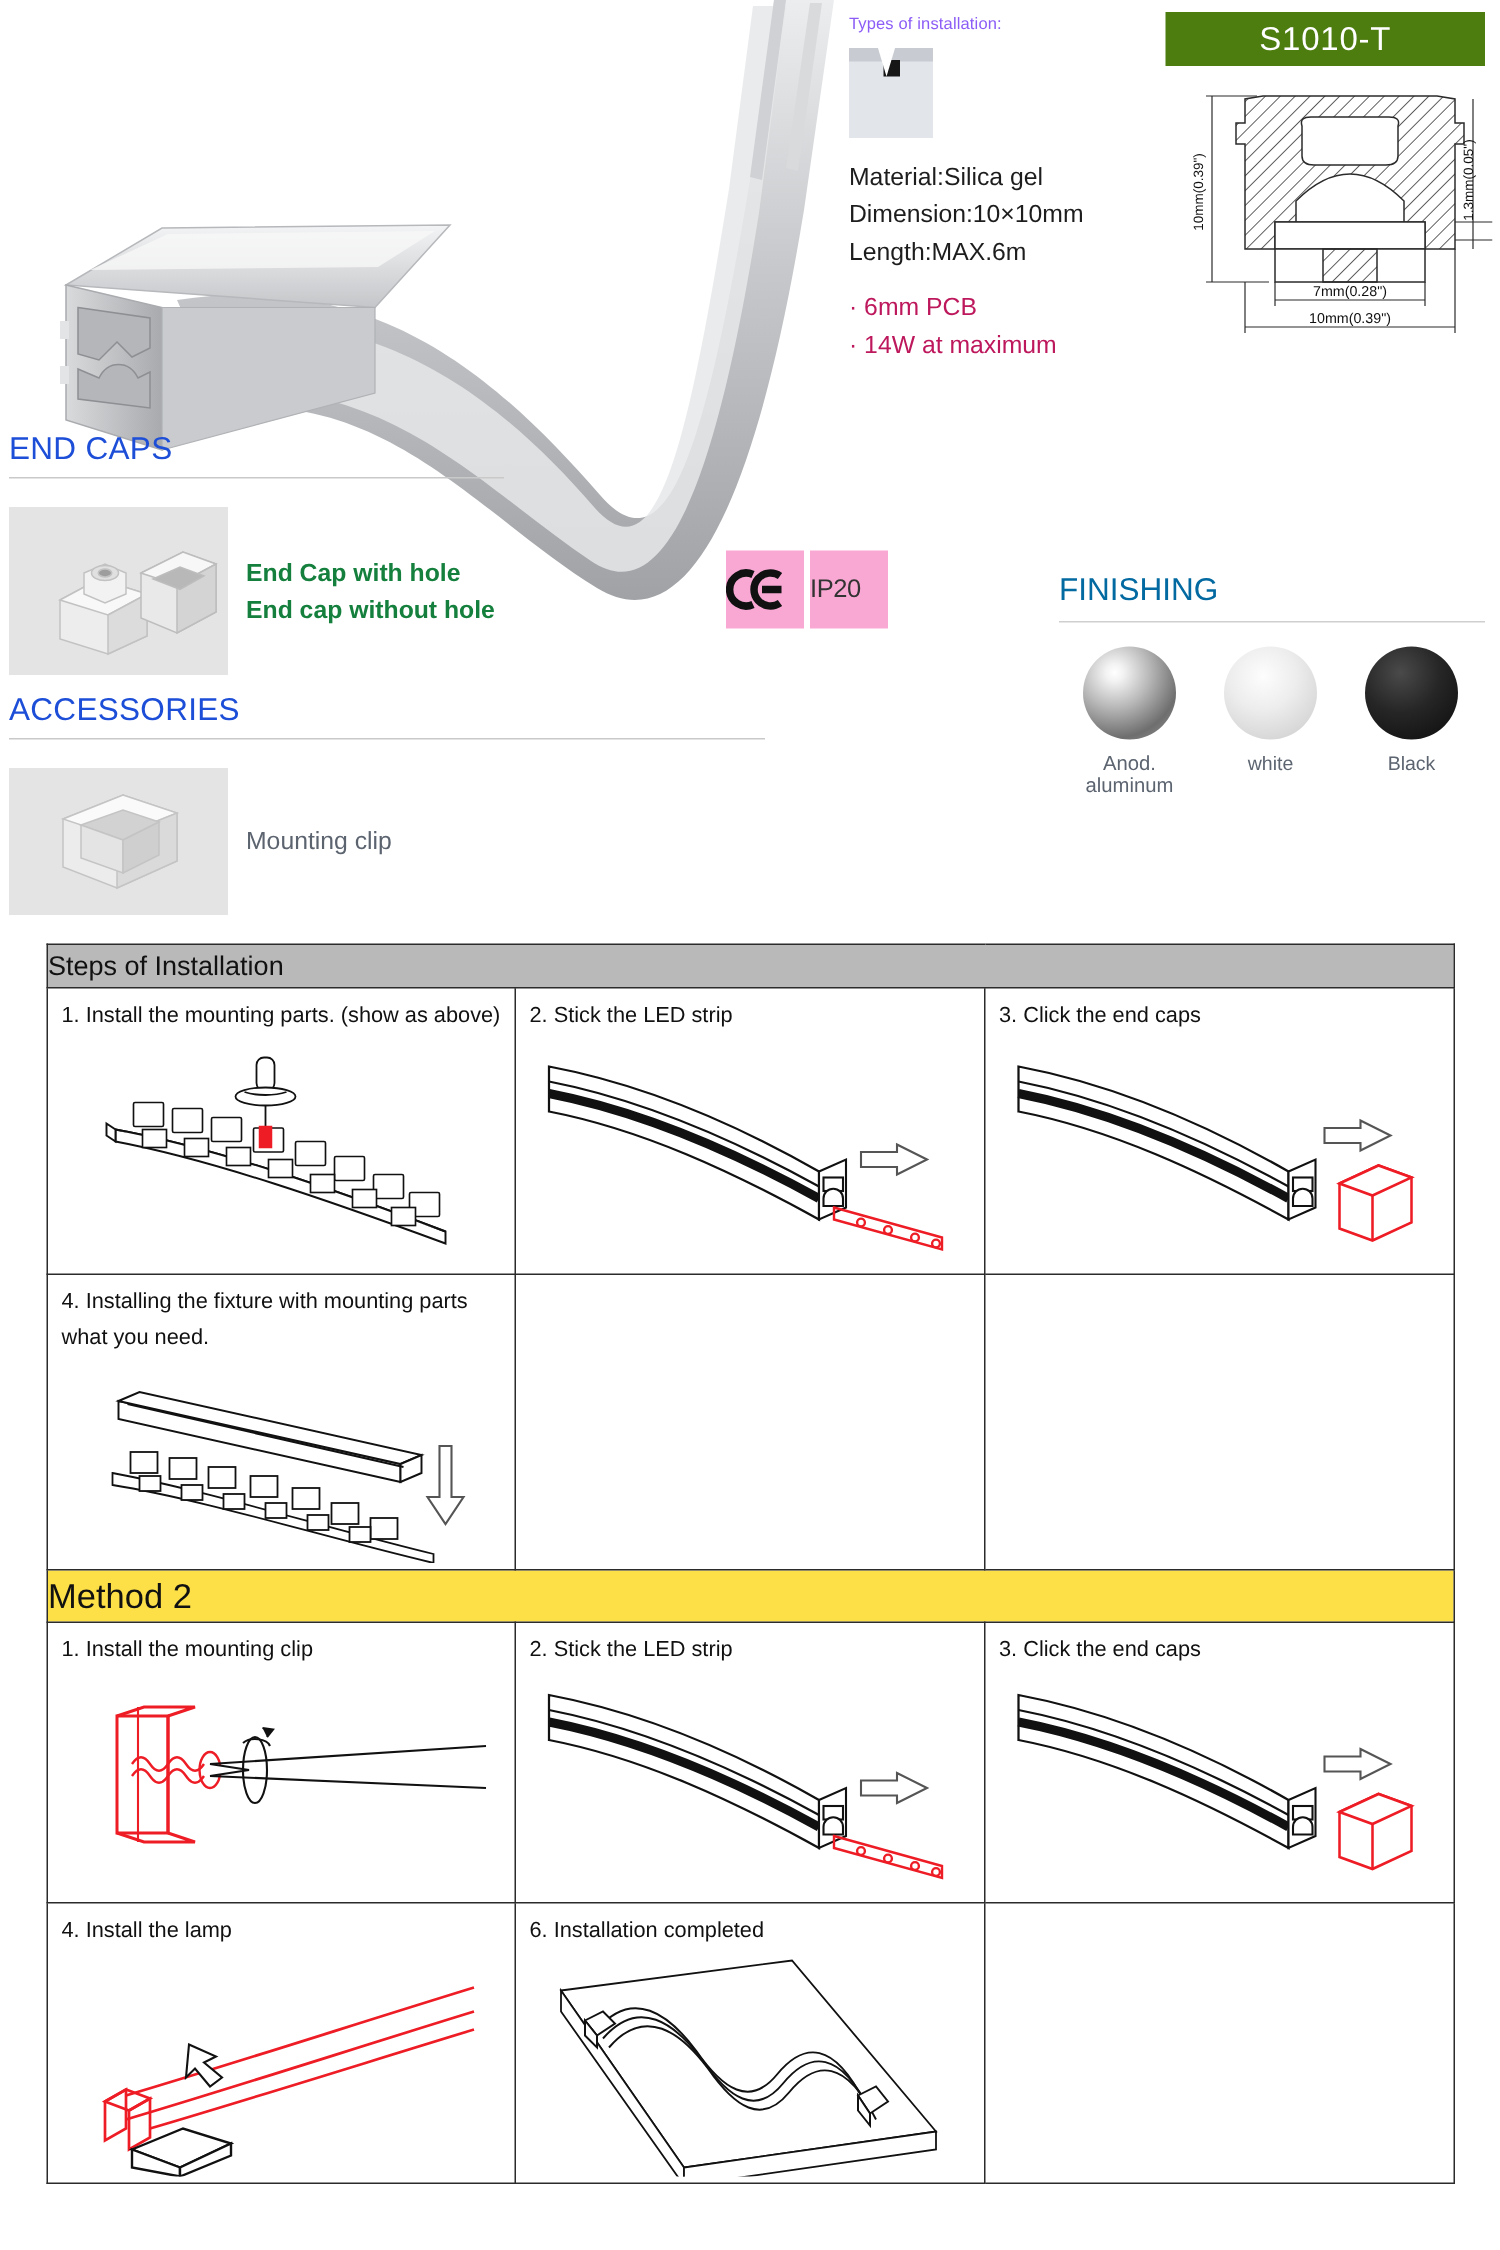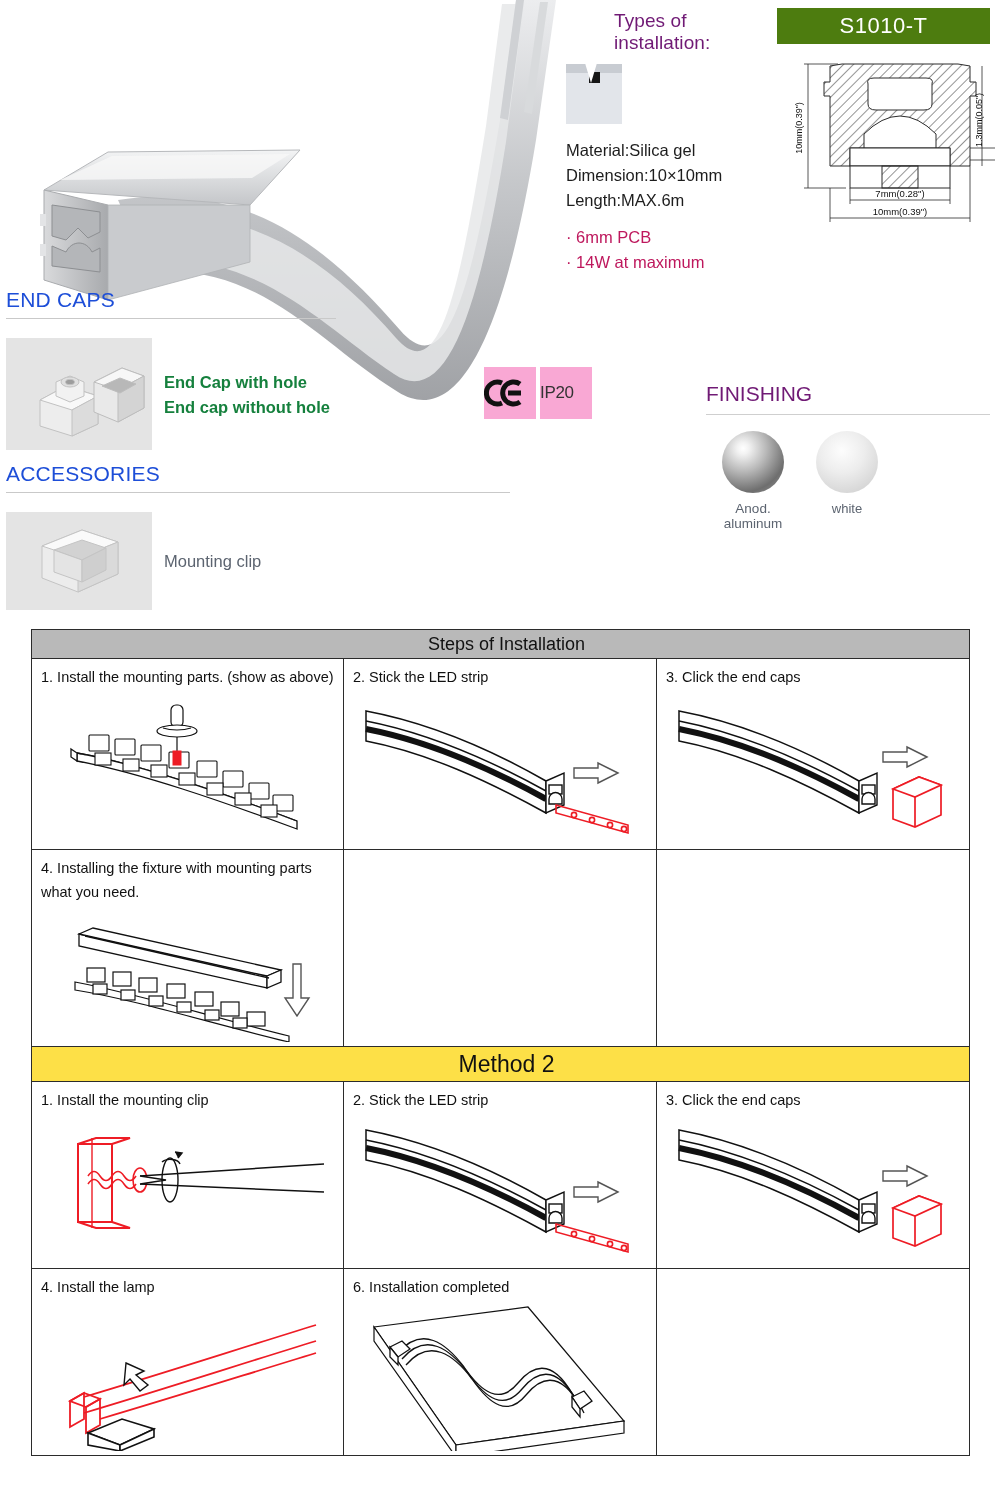--- a/index.html
+++ b/index.html
@@ -12,21 +12,21 @@
     overflow:hidden;
   }
   .page{position:relative;width:1000px;height:1500px;}
 
   
   .hero{position:absolute;left:0;top:0;width:560px;height:430px;}
   .hero svg{display:block;}
 
   
   .spec{position:absolute;left:566px;top:10px;width:220px;}
-  .spec-title{font-size:19px;color:#701a75;margin-bottom:10px;letter-spacing:.1px;margin-left:48px;}
+  .spec-title{font-size:11px;color:#8b5cf6;margin-bottom:10px;letter-spacing:.1px;}
   .inst-icon{width:56px;height:60px;background:#e2e5ea;position:relative;margin-bottom:14px;}
   .inst-icon .ceil{position:absolute;left:0;top:0;width:56px;height:9px;background:#c8ccd2;}
   .inst-icon .lamp{position:absolute;left:23px;top:8px;width:11px;height:11px;background:#161616;}
   .inst-icon .beam{position:absolute;left:16px;top:19px;width:0;height:0;
       border-left:9px solid transparent;border-right:9px solid transparent;border-bottom:30px solid #ffffff;
       transform:rotate(180deg);transform-origin:50% 0;}
   .spec-lines{font-size:16.5px;line-height:25px;color:#1d1d1d;}
   .spec-bullets{font-size:16.5px;line-height:25px;color:#be185d;margin-top:12px;}
 
   
@@ -49,33 +49,33 @@
   .acc-text{position:absolute;font-size:16.5px;color:#5c6470;}
 
   
   .badge{position:absolute;background:#f9a8d4;display:flex;align-items:center;justify-content:flex-start;}
   .badge.ce{left:484px;top:367px;width:52px;height:52px;}
   .badge.ip{left:540px;top:367px;width:52px;height:52px;}
   .badge .iptxt{font-size:17px;color:#333;letter-spacing:-.3px;}
 
   
   .fin-wrap{position:absolute;left:706px;top:382px;width:284px;}
-  .fin-h{font-size:21px;color:#701a75;}
+  .fin-h{font-size:21px;color:#0369a1;}
   .fin-rule{height:1px;background:#cfcfcf;margin-top:8px;}
   .fin-row{display:flex;margin-top:16px;}
   .fin-item{width:94px;text-align:center;}
   .dot{width:62px;height:62px;border-radius:50%;margin:0 auto 8px;}
   .dot.anod{background:radial-gradient(circle at 34% 28%, #ffffff 0%, #f2f2f2 10%, #b9b9b9 38%, #6e6e6e 72%, #9a9a9a 100%);}
   .dot.white{background:radial-gradient(circle at 42% 32%, #fdfdfd 0%, #ededed 40%, #c9c9c9 100%);}
   .dot.black{background:radial-gradient(circle at 38% 28%, #4a4a4a 0%, #262626 45%, #0b0b0b 100%);}
   .fin-lbl{font-size:13px;color:#5c6470;}
   .fin-item.a .fin-lbl{font-size:13.5px;}
   table.grid{border-collapse:collapse;width:938px;table-layout:fixed;}
   table.grid td{border:1px solid #2b2b2b;vertical-align:top;padding:0;}
-  .bar{background:#b9b9b9;height:28px;line-height:28px;padding-left:12px;font-size:18px;color:#111;text-align:center;}
+  .bar{background:#b9b9b9;height:28px;line-height:28px;font-size:18px;color:#111;}
   .bar.white{background:#fde047;height:34px;line-height:34px;font-size:23px;}
   .cell{height:190px;position:relative;}
   .cell .lbl{font-size:14.5px;line-height:24px;color:#111;padding:6px 9px 0 9px;display:block;}
   .cell .lbl.just{text-align:justify;text-align-last:left;}
   .art{position:absolute;left:0;right:0;bottom:4px;height:150px;}
   .art svg{display:block;margin:0 auto;}
   .cell.tall{height:196px;}
   .cell.short{height:186px;}
 </style>
 </head>
@@ -259,20 +259,24 @@
     <div class="fin-rule"></div>
     <div class="fin-row">
       <div class="fin-item a">
         <div class="dot anod"></div>
         <div class="fin-lbl">Anod. aluminum</div>
       </div>
       <div class="fin-item">
         <div class="dot white"></div>
         <div class="fin-lbl">white</div>
       </div>
+      <div class="fin-item">
+        <div class="dot black"></div>
+        <div class="fin-lbl">Black</div>
+      </div>
     </div>
   </div>
 
   <div style="position:absolute;left:31px;top:629px;width:938px;">
     <table class="grid">
       <colgroup>
           <col style="width:312px">
           <col style="width:313px">
           <col style="width:313px">
         </colgroup>

